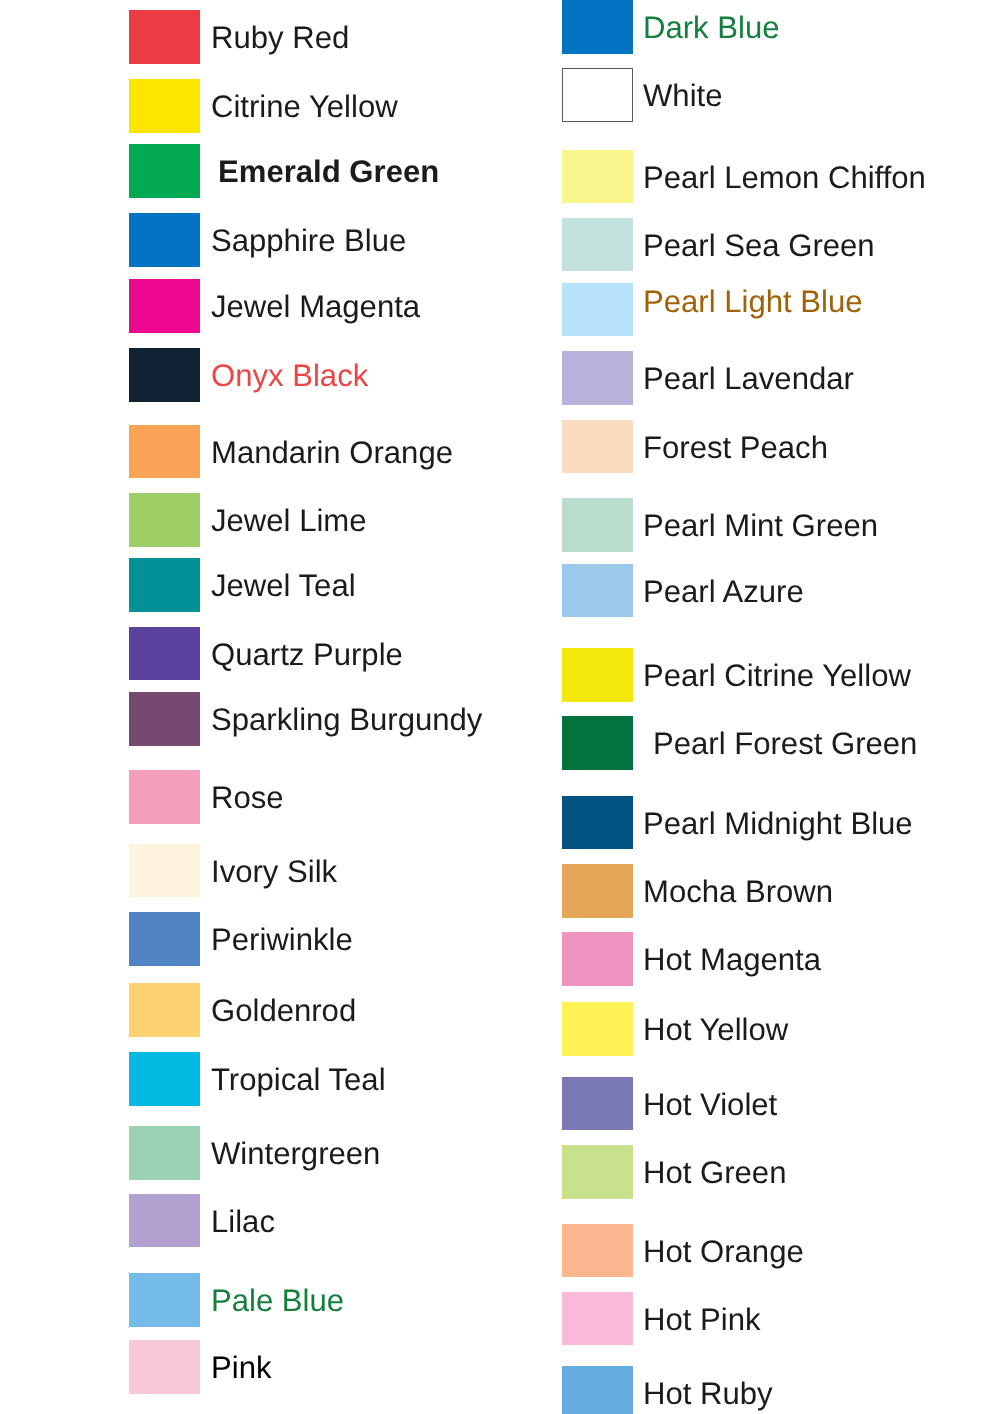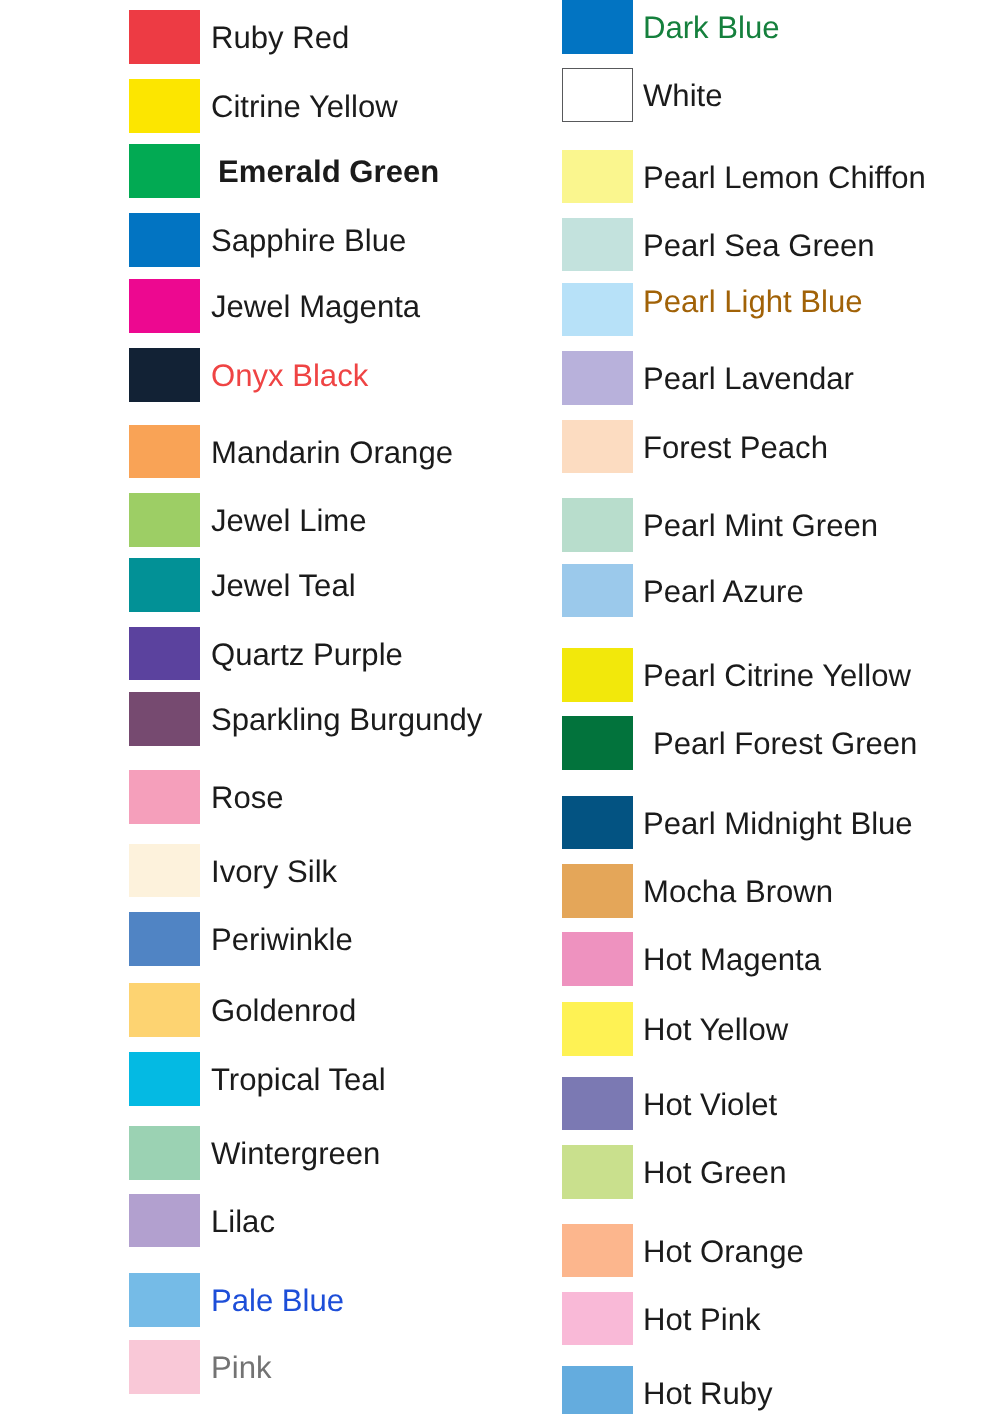--- a/index.html
+++ b/index.html
@@ -87,25 +87,25 @@
     <div class="row">
       <span class="swatch" style="left: 129.3px; top: 1126.4px; width: 70.6px; height: 53.6px; background-color: rgb(155, 210, 179);"></span>
       <span class="lbl" style="left: 211.1px; top: 1138.4px; color: rgb(27, 27, 27);">Wintergreen</span>
     </div>
     <div class="row">
       <span class="swatch" style="left: 129.3px; top: 1193.9px; width: 70.6px; height: 53.6px; background-color: rgb(178, 160, 207);"></span>
       <span class="lbl" style="left: 211.1px; top: 1205.9px; color: rgb(27, 27, 27);">Lilac</span>
     </div>
     <div class="row">
       <span class="swatch" style="left: 129.3px; top: 1273px; width: 70.6px; height: 53.6px; background-color: rgb(117, 187, 231);"></span>
-      <span class="lbl" style="left: 211.1px; top: 1285px; color: #1d4ed8;">Pale Blue</span>
+      <span class="lbl" style="left: 211.1px; top: 1285px; color: #15803d;">Pale Blue</span>
     </div>
     <div class="row">
       <span class="swatch" style="left: 129.3px; top: 1340.4px; width: 70.6px; height: 53.6px; background-color: rgb(249, 200, 215);"></span>
-      <span class="lbl" style="left: 211.1px; top: 1352.4px; color: #737373;">Pink</span>
+      <span class="lbl" style="left: 211.1px; top: 1352.4px; color: #000000;">Pink</span>
     </div>
   </div>
   <div class="column">
     <div class="row">
       <span class="swatch" style="left: 562.4px; top: -0.1px; width: 70.6px; height: 53.6px; background-color: rgb(2, 116, 194);"></span>
       <span class="lbl" style="left: 643px; top: 11.9px; color: #15803d;">Dark Blue</span>
     </div>
     <div class="row">
       <span class="swatch" style="left: 562.4px; top: 68.4px; width: 70.6px; height: 53.6px; border: 1px solid rgb(88, 89, 91); background-color: rgb(255, 255, 255);"></span>
       <span class="lbl" style="left: 643px; top: 80.4px; color: rgb(27, 27, 27);">White</span>

